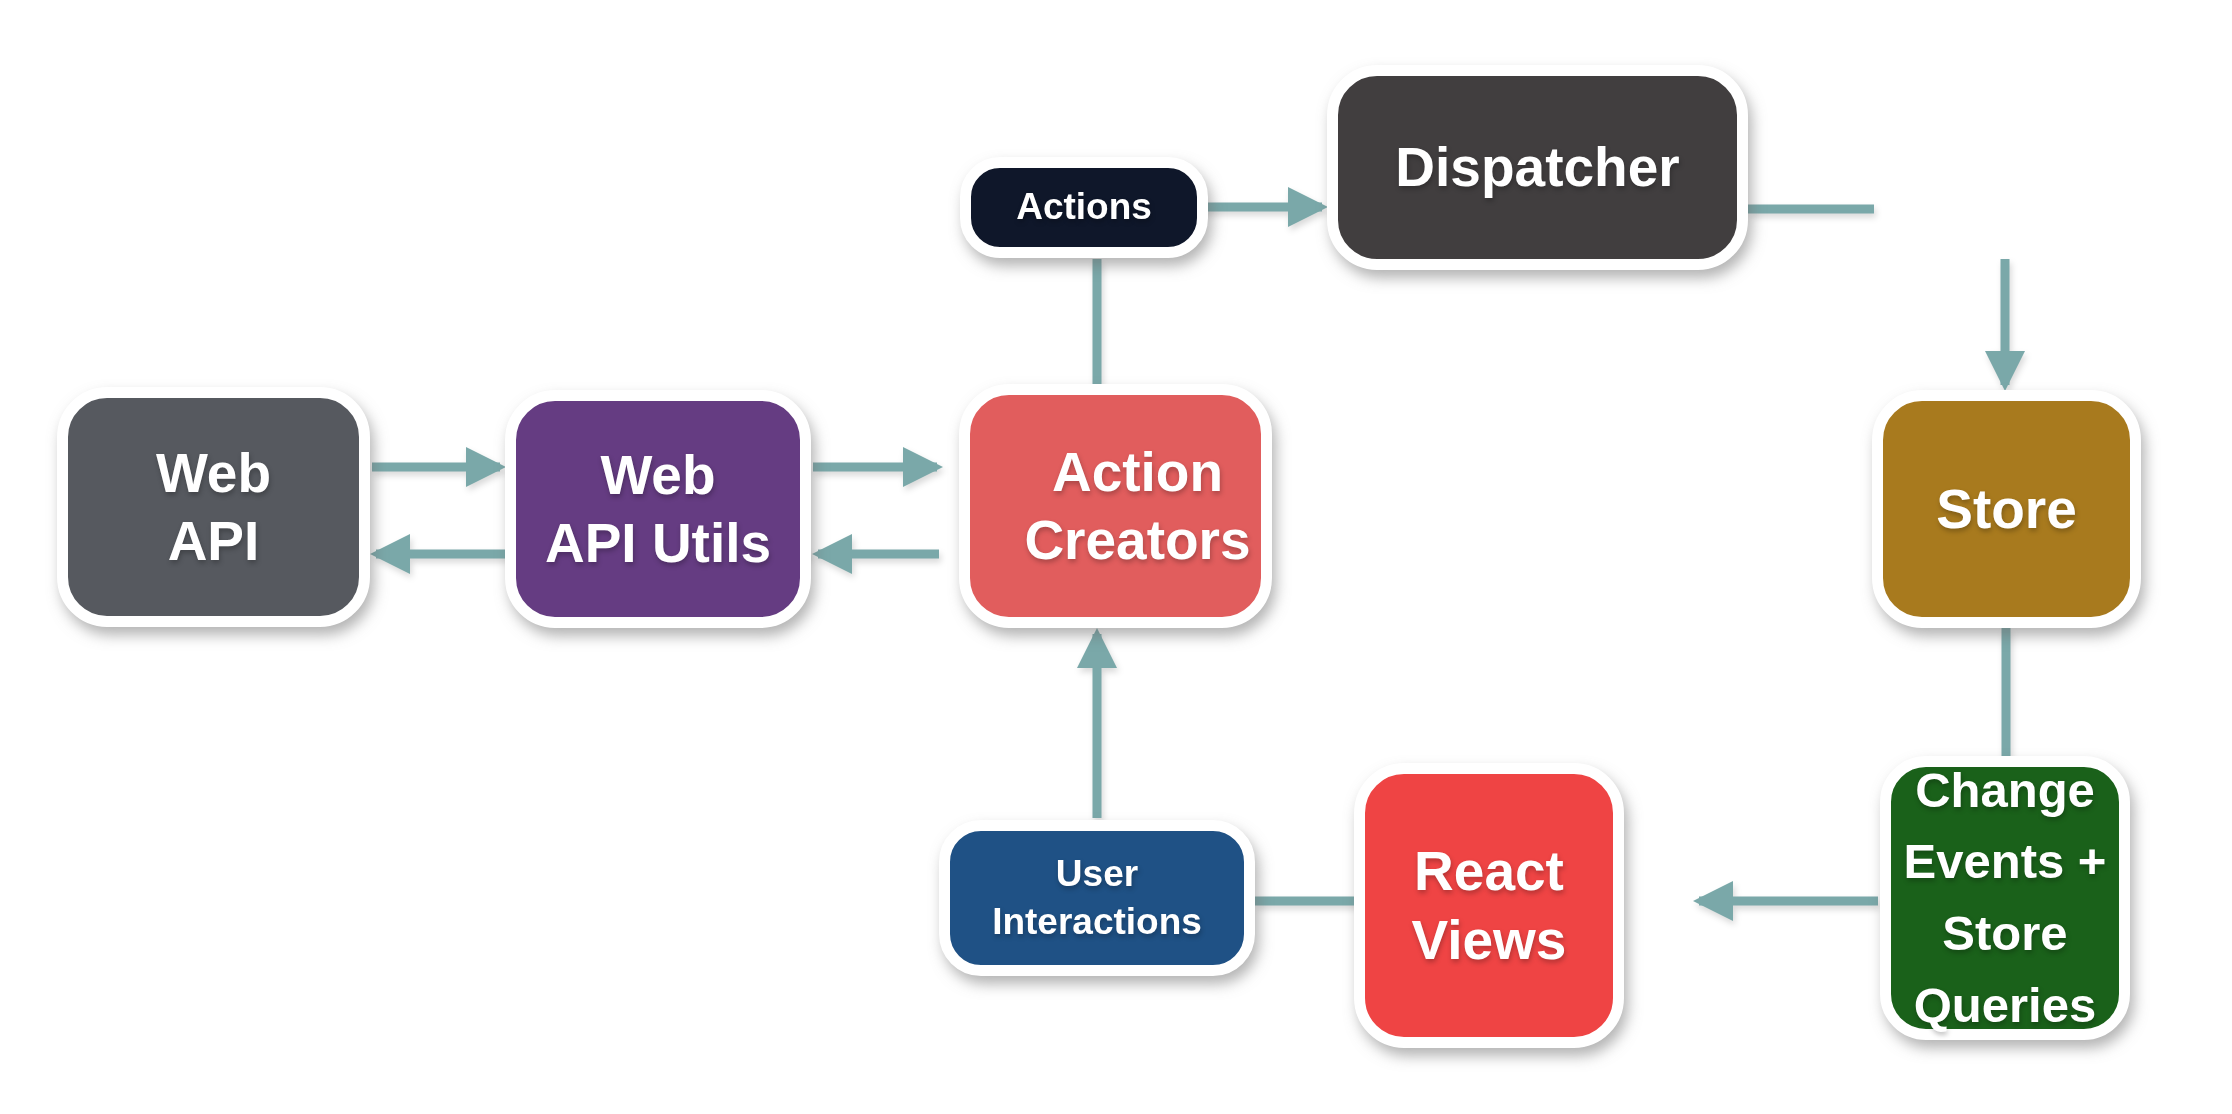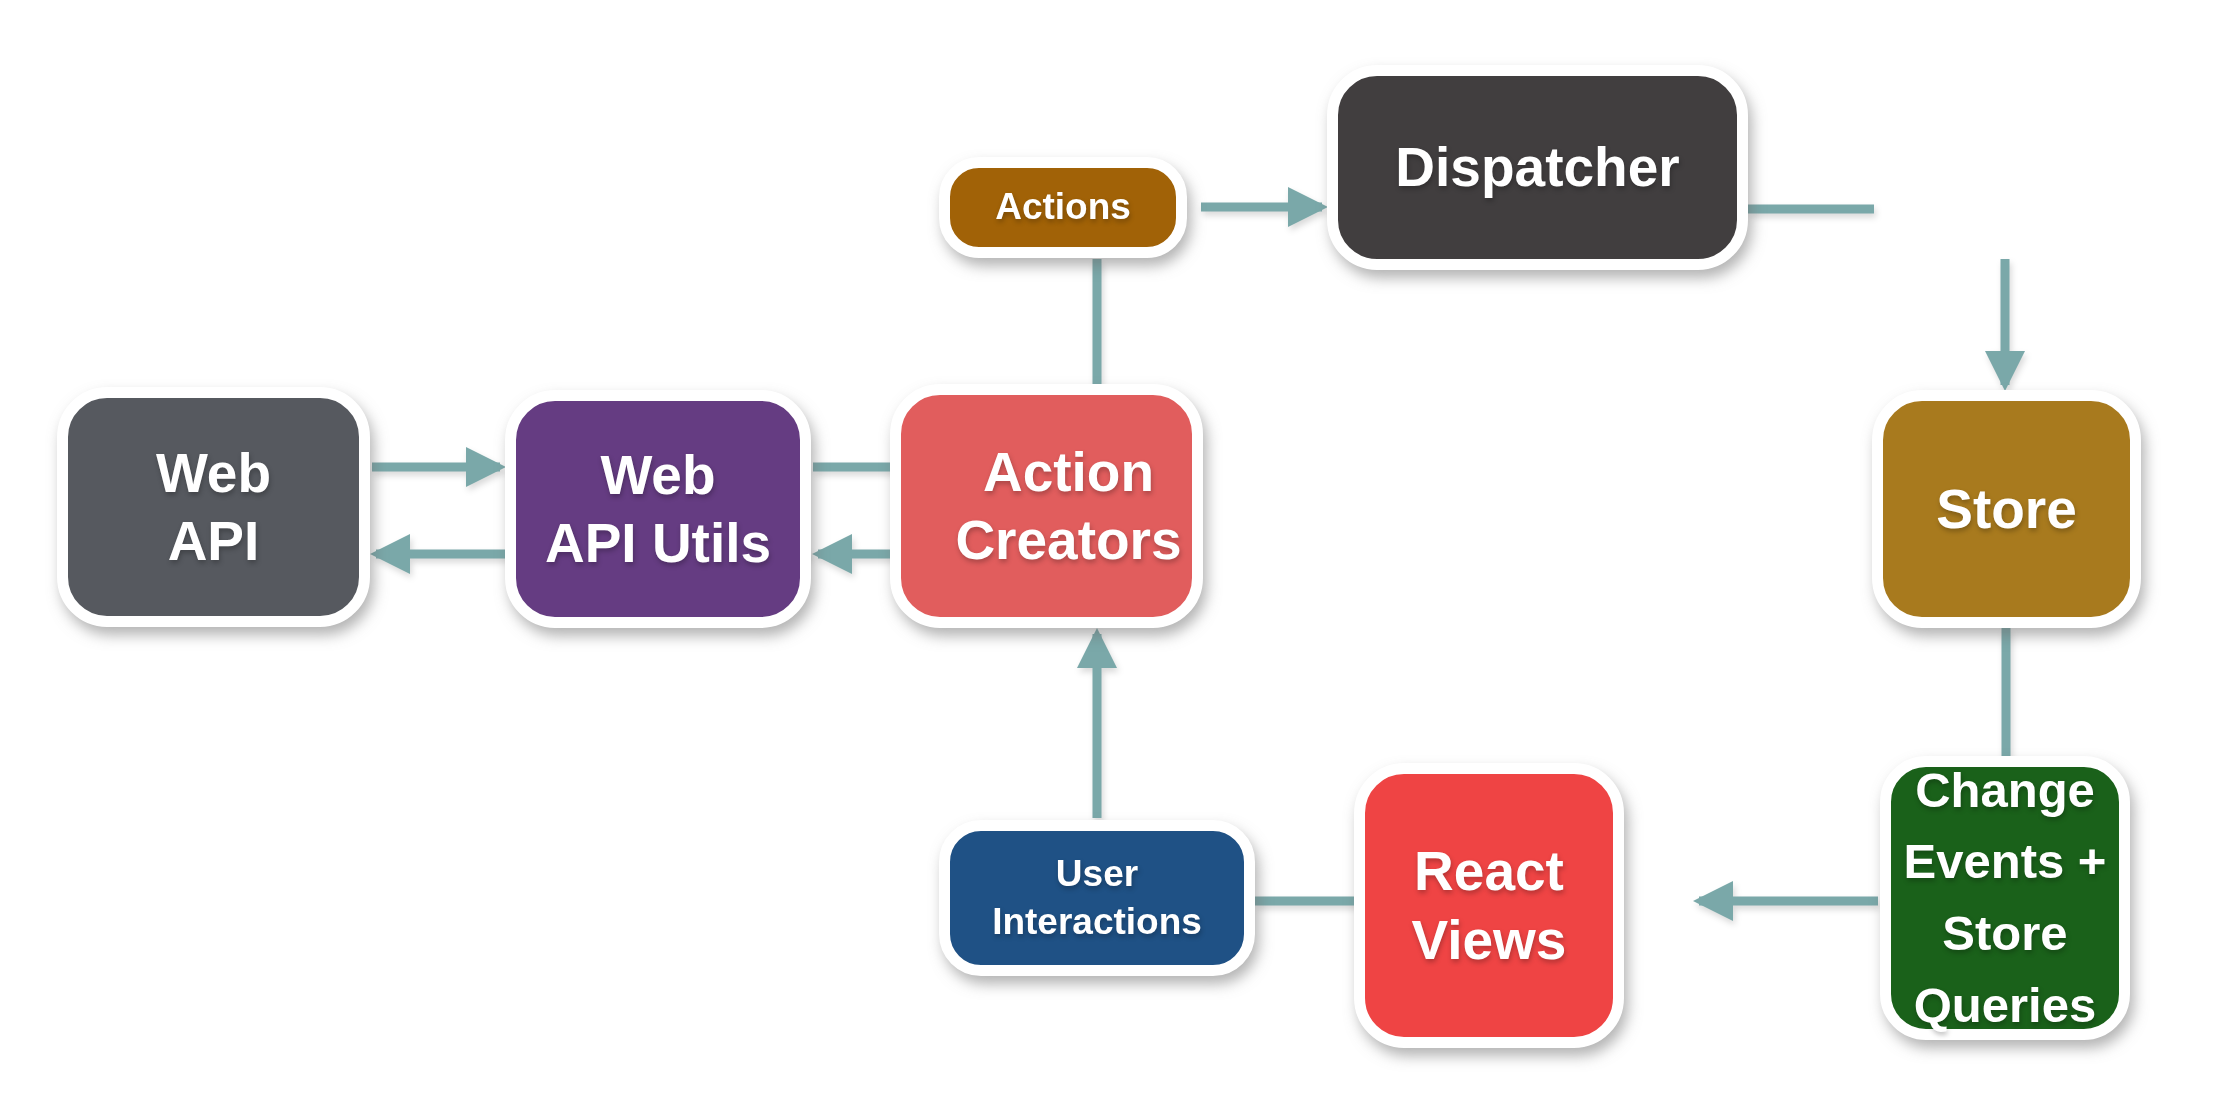--- a/index.html
+++ b/index.html
@@ -76,26 +76,26 @@
   <div class="node node-lg" style="left: 57px; top: 387px; width: 313px; height: 240px; background-color: rgb(86, 89, 95);">
     <span class="label">Web
 API</span>
   </div>
 
   <div class="node node-lg" style="left: 505px; top: 390px; width: 306px; height: 238px; background-color: rgb(101, 60, 130);">
     <span class="label">Web
 API Utils</span>
   </div>
 
-  <div class="node node-lg" style="left: 890px; top: 384px; width: 313px; height: 244px; background-color: rgb(225, 93, 93); padding-left: 44px;">
+  <div class="node node-lg" style="left: 959px; top: 384px; width: 313px; height: 244px; background-color: rgb(225, 93, 93); padding-left: 44px;">
     <span class="label">Action
 Creators</span>
   </div>
 
-  <div class="node node-sm" style="left: 939px; top: 157px; width: 248px; height: 101px; background-color: #a16207;">
+  <div class="node node-sm" style="left: 960px; top: 157px; width: 248px; height: 101px; background-color: #0f172a;">
     <span class="label">Actions</span>
   </div>
 
   <div class="node node-lg" style="left: 1327px; top: 65px; width: 421px; height: 205px; background-color: rgb(65, 62, 63);">
     <span class="label">Dispatcher</span>
   </div>
 
 
   <div class="node node-lg" style="left: 1872px; top: 390px; width: 269px; height: 238px; background-color: rgb(168, 122, 30);">
     <span class="label">Store</span>

